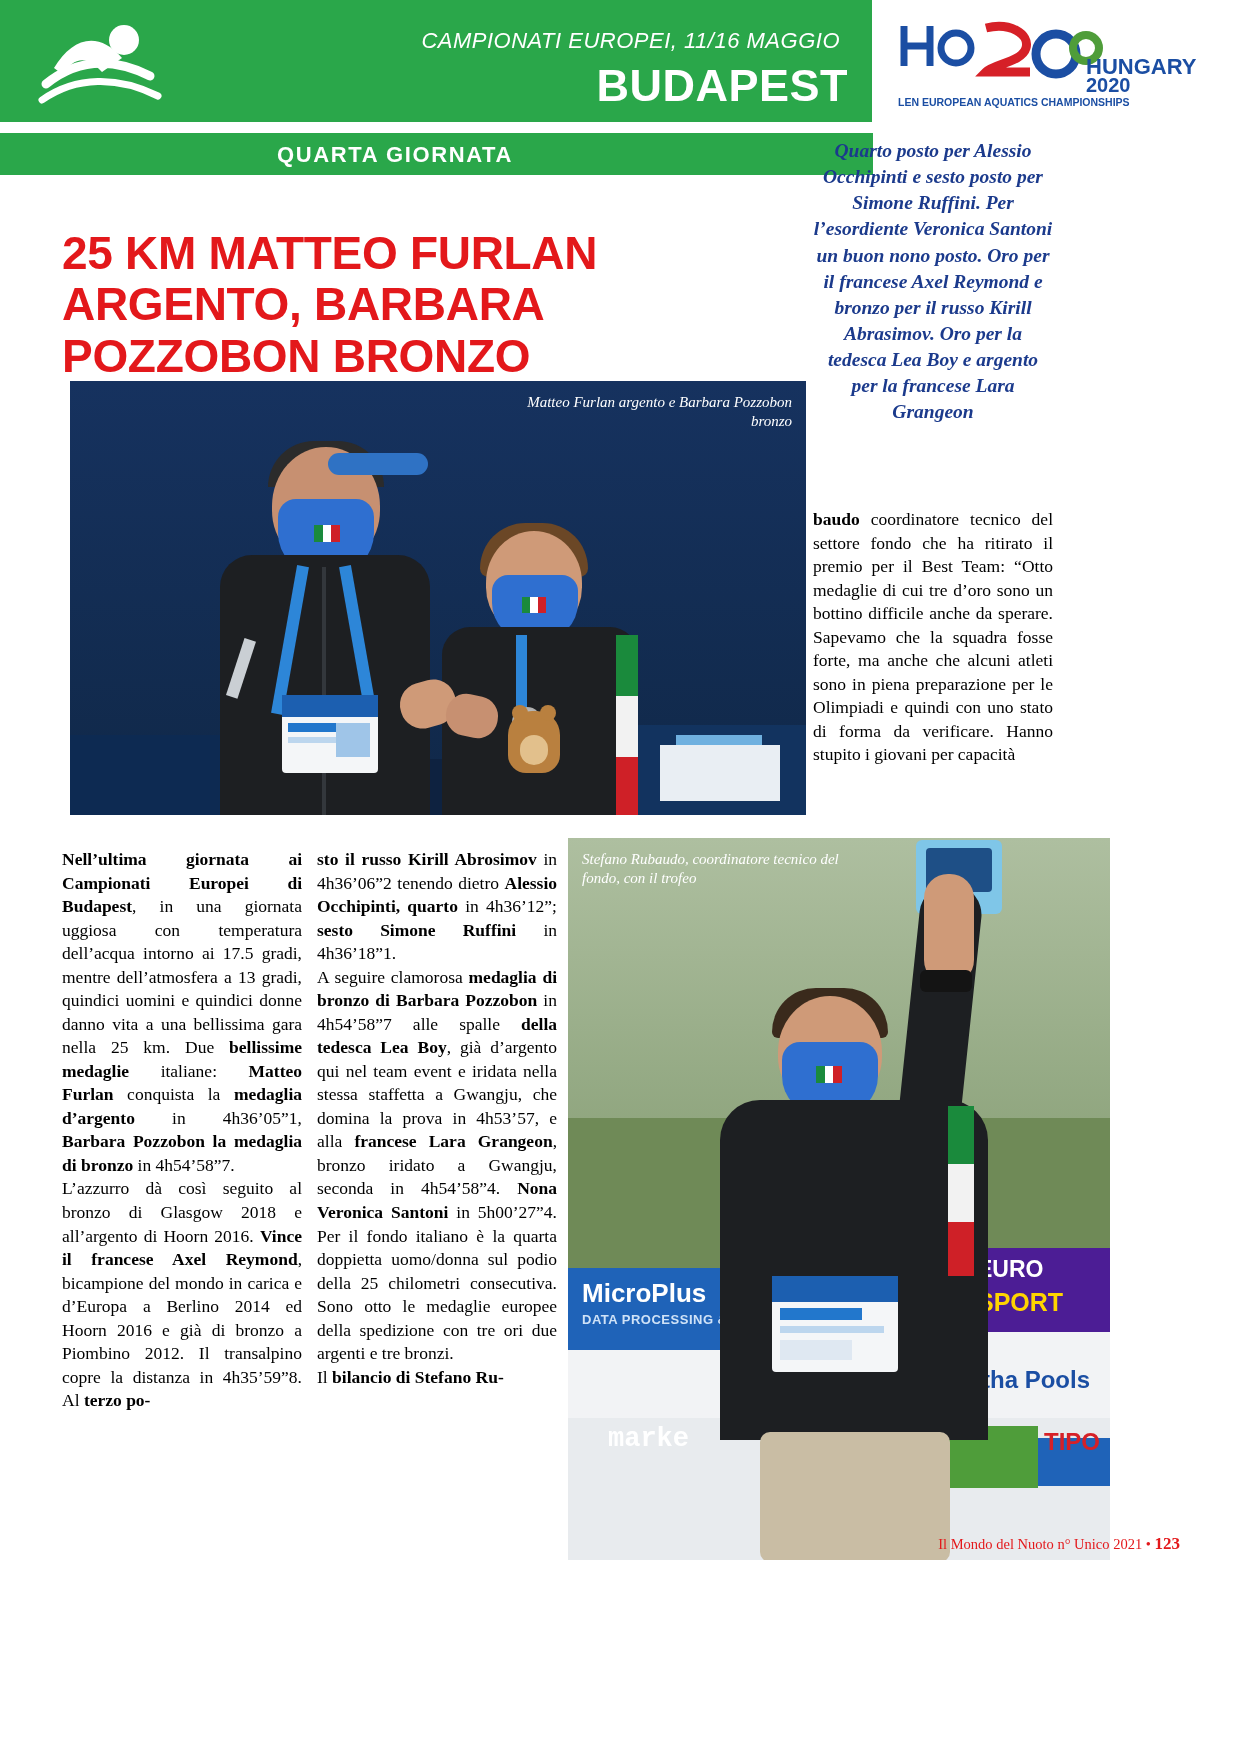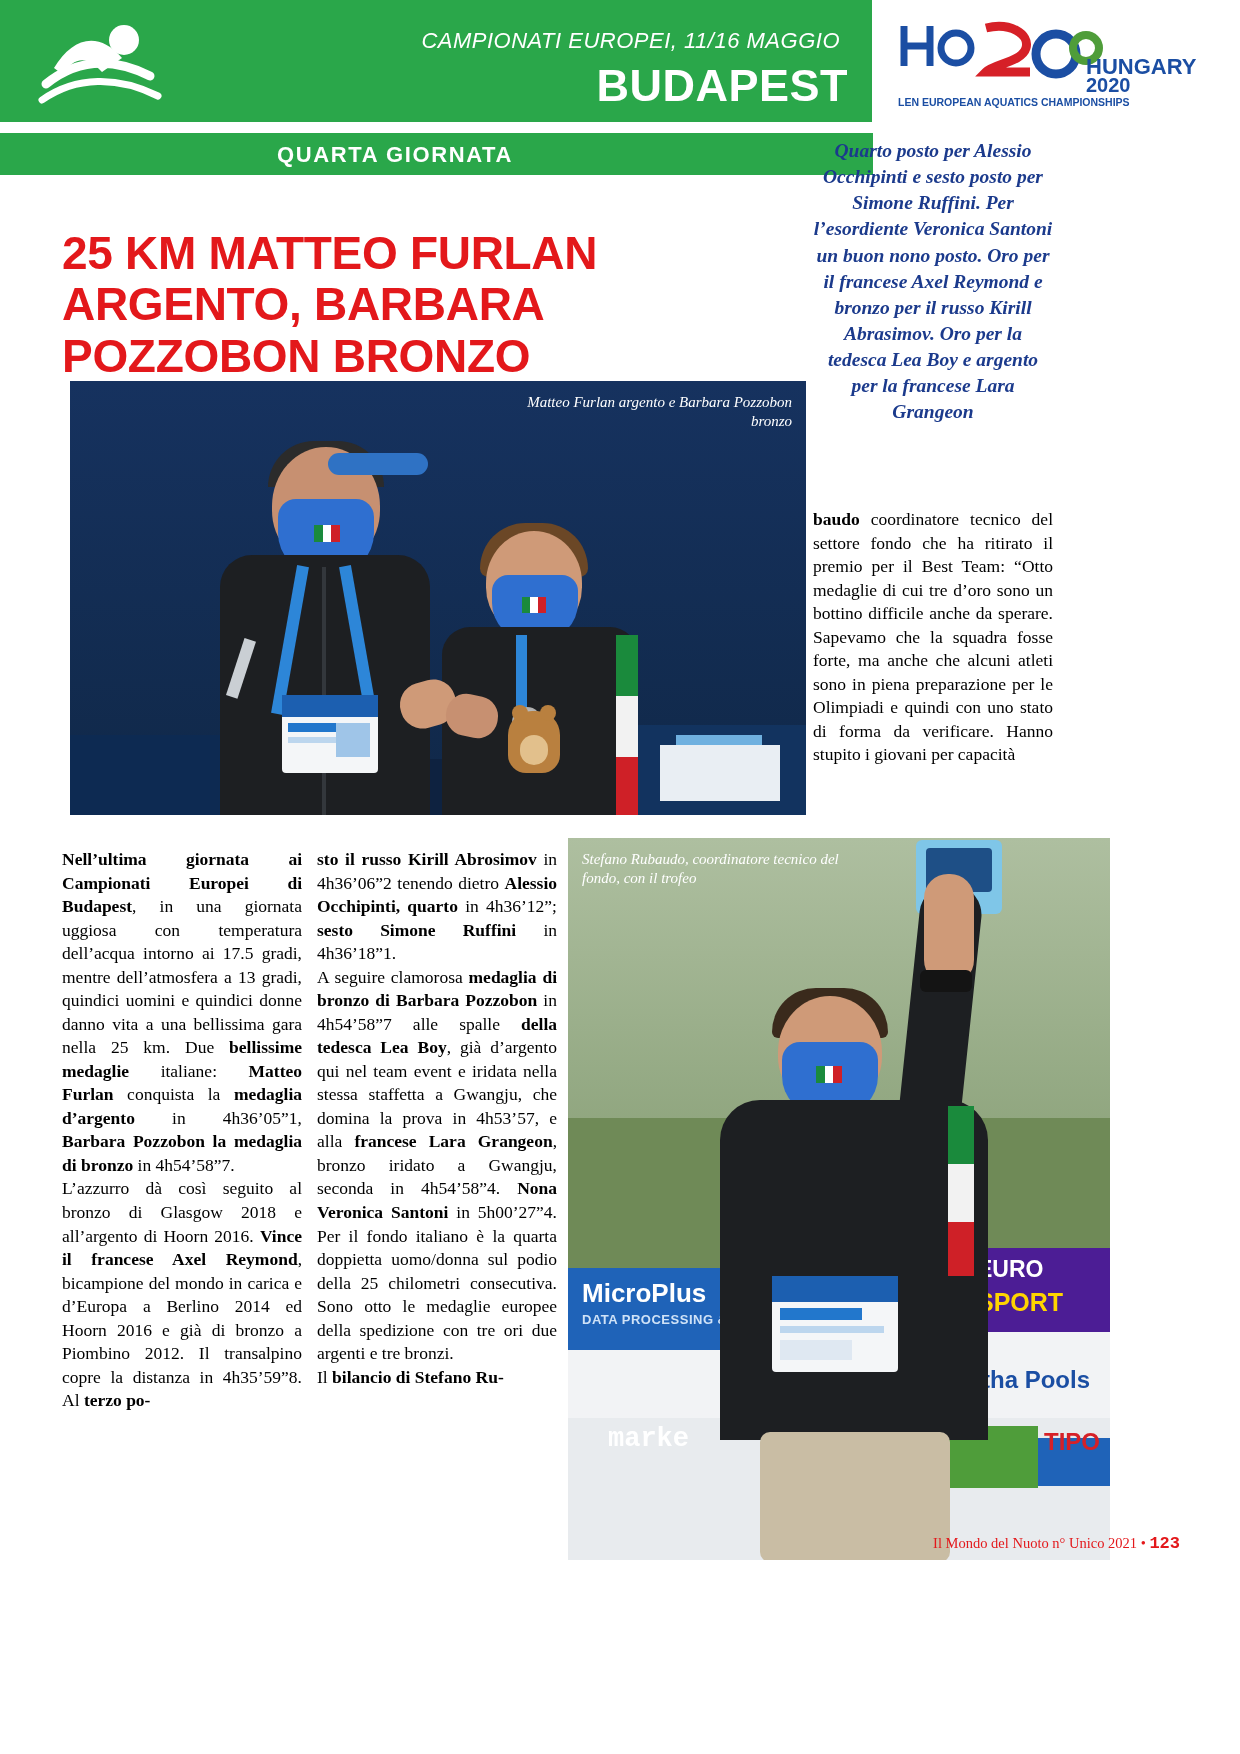--- a/index.html
+++ b/index.html
@@ -117,21 +117,21 @@
     font-family:"Liberation Serif", serif; font-style:italic;
     font-size:15px; line-height:1.25; color:#ffffff;
   }
 
   
   .footer {
     position:absolute; right:60px; top:1534px;
     font-family:"Liberation Serif", serif;
     font-size:14.5px; color:#e3181b;
   }
-  .footer .pg { font-family:Liberation Mono, monospace; font-weight:bold; font-size:17px; }
+  .footer .pg { font-family:Liberation Serif, serif; font-weight:bold; font-size:17px; }
 
   
   .p1-bg { position:absolute; inset:0; background:linear-gradient(#16325f,#102848); }
   .p1-podium { position:absolute; left:0; bottom:0; width:100%; height:56px; background:#0e2240; }
   .athA { position:absolute; left:150px; top:66px; width:210px; height:368px; }
   .athA-head { position:absolute; left:52px; top:0; width:108px; height:118px; background:#c79071; border-radius:50% 50% 46% 46%; }
   .athA-hair { position:absolute; left:48px; top:-6px; width:116px; height:46px; background:#2b2b2b; border-radius:58px 58px 0 0; }
   .athA-glass { position:absolute; left:56px; top:6px; width:100px; height:22px; background:#2f72c4; border-radius:12px; }
   .athA-mask { position:absolute; left:58px; top:52px; width:96px; height:76px; background:#2f6fd0; border-radius:18px 18px 42px 42px; }
   .athA-maskflag { position:absolute; left:36px; top:26px; width:26px; height:17px; background:linear-gradient(90deg,#1a8a3c 0 33%,#fff 33% 66%,#cf2027 66%); }

